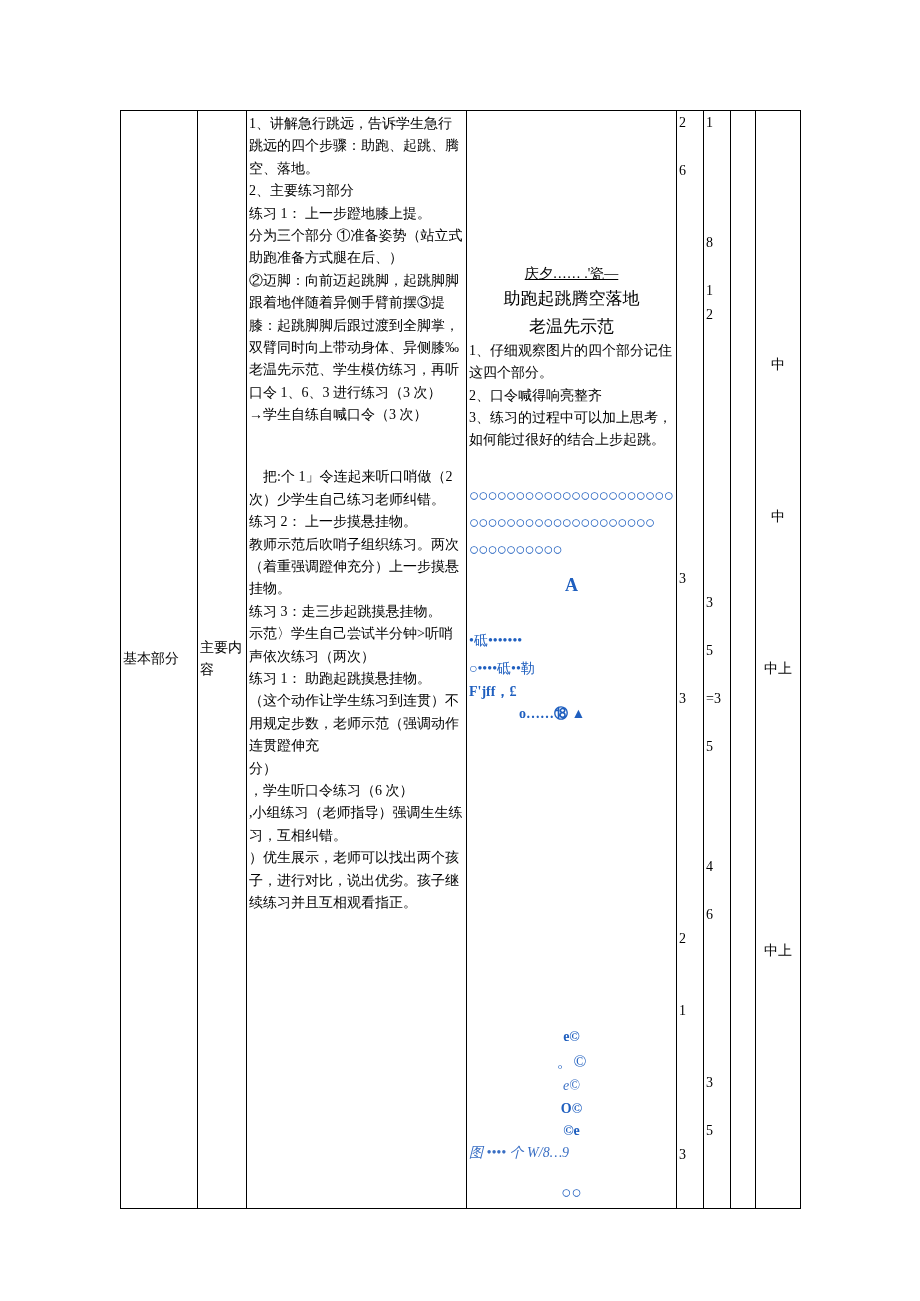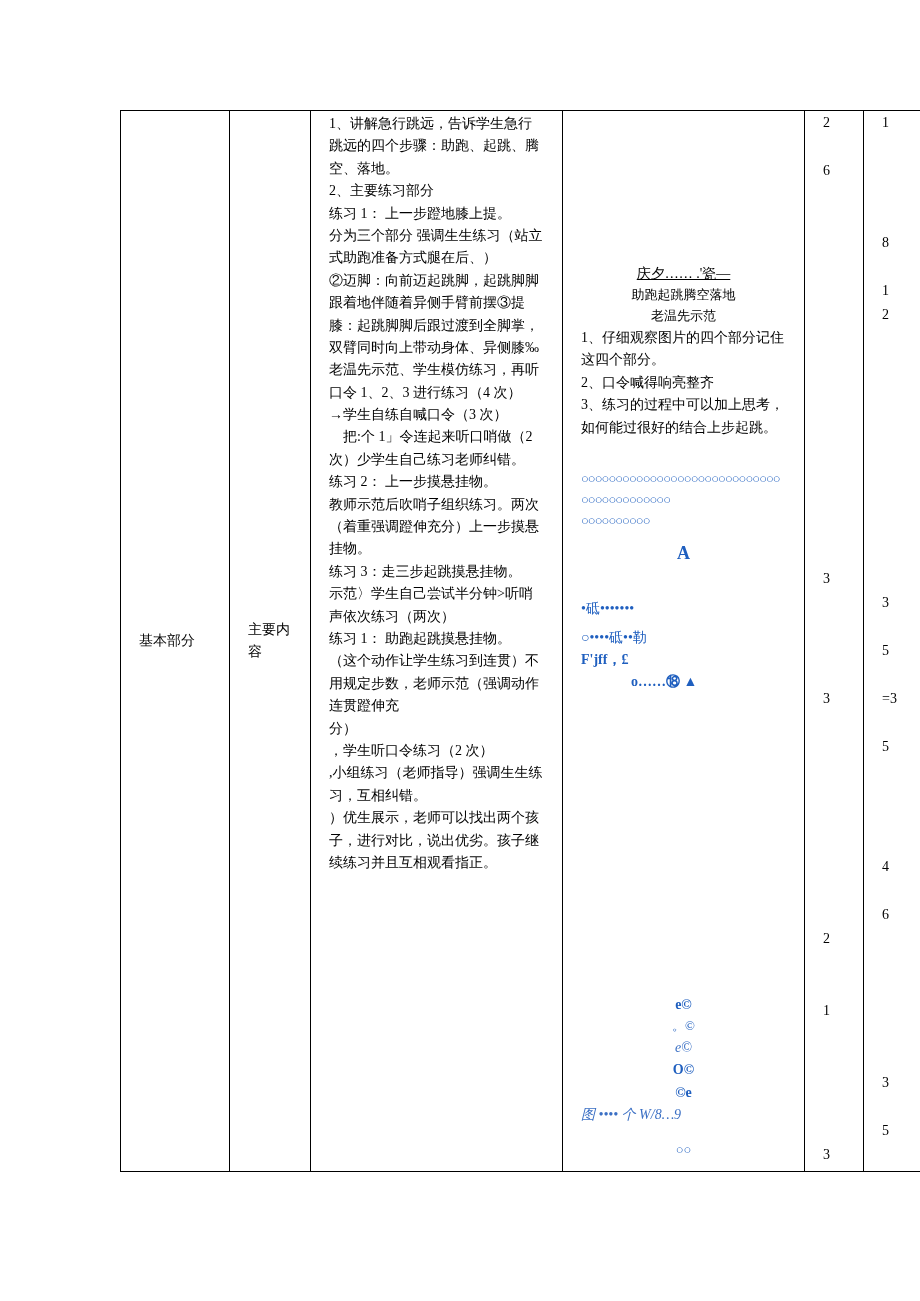--- a/index.html
+++ b/index.html
@@ -15,21 +15,21 @@
     padding: 110px 120px 40px 120px;
   }
   table {
     border-collapse: collapse;
     width: 680px;
     table-layout: fixed;
   }
   td {
     border: 1px solid #000;
     vertical-align: top;
-    padding: 2px 18px;
+    padding: 2px 2px;
     word-break: break-all;
     line-height: 1.6;
   }
   .col-section {
     width: 72px;
     text-align: left;
     vertical-align: middle;
   }
   .col-sub {
     width: 44px;
@@ -40,51 +40,51 @@
   }
   .col-student {
     width: 205px;
   }
   .col-n1 { width: 22px; }
   .col-n2 { width: 22px; }
   .col-n3 { width: 20px; }
   .col-n4 { width: 40px; text-align: center; vertical-align: middle;}
   .dim { color: #1f5fbf; font-family: "Times New Roman", serif; }
   .dim2 { color: #3a6fc4; font-family: "Times New Roman", serif; font-style: italic;}
-  .small { font-size: 13px; }
+  .small { font-size: 17px; }
   .center { text-align: center; }
   .nums div { line-height: 1.4; }
   .u { text-decoration: underline; }
 </style>
 </head>
 <body>
 
 <div class="page">
 <table>
   <tbody>
         <tr>
     <td class="col-section"><span>基本部分</span></td>
     <td class="col-sub"><span>主要内容</span></td>
 
     <td class="col-teach">
       <div>1、讲解急行跳远，告诉学生急行跳远的四个步骤：助跑、起跳、腾空、落地。</div>
       <div>2、主要练习部分</div>
       <div>练习 1： 上一步蹬地膝上提。</div>
-      <div>分为三个部分 强调生生练习（站立式助跑准备方式腿在后、）</div>
-      <div>②迈脚：向前迈起跳脚，起跳脚脚跟着地伴随着异侧手臂前摆③提膝：起跳脚脚后跟过渡到全脚掌，双臂同时向上带动身体、异侧膝‰老温先示范、学生模仿练习，再听口令 1、2、3 进行练习（4 次）</div>
+      <div>分为三个部分 ①准备姿势（站立式助跑准备方式腿在后、）</div>
+      <div>②迈脚：向前迈起跳脚，起跳脚脚跟着地伴随着异侧手臂前摆③提膝：起跳脚脚后跟过渡到全脚掌，双臂同时向上带动身体、异侧膝‰老温先示范、学生模仿练习，再听口令 1、6、3 进行练习（3 次）</div>
       <div>→学生自练自喊口令（3 次）</div>
-      <div style="white-space:pre-wrap;">    把:个 1」令连起来听口哨做（2 次）少学生自己练习老师纠错。</div>
+      <div style="white-space:pre-wrap;margin-top:40px;">    把:个 1」令连起来听口哨做（2 次）少学生自己练习老师纠错。</div>
       <div>练习 2： 上一步摸悬挂物。</div>
       <div>教师示范后吹哨子组织练习。两次（着重强调蹬伸充分）上一步摸悬挂物。</div>
       <div>练习 3：走三步起跳摸悬挂物。</div>
       <div>示范〉学生自己尝试半分钟&gt;听哨声依次练习（两次）</div>
       <div>练习 1： 助跑起跳摸悬挂物。</div>
       <div style="white-space:pre-wrap;">（这个动作让学生练习到连贯）不用规定步数，老师示范（强调动作连贯蹬伸充
 分）</div>
-      <div>，学生听口令练习（2 次）</div>
+      <div>，学生听口令练习（6 次）</div>
       <div>,小组练习（老师指导）强调生生练习，互相纠错。</div>
       <div>）优生展示，老师可以找出两个孩子，进行对比，说出优劣。孩子继续练习并且互相观看指正。</div>
     </td>
 
     <td class="col-student">
       <div style="height:150px"></div>
       <div class="center"><span class="u">庆夕…… .'瓷—</span></div>
       <div class="center small">助跑起跳腾空落地</div>
       <div class="center small">老温先示范</div>
       <div>1、仔细观察图片的四个部分记住这四个部分。</div>

